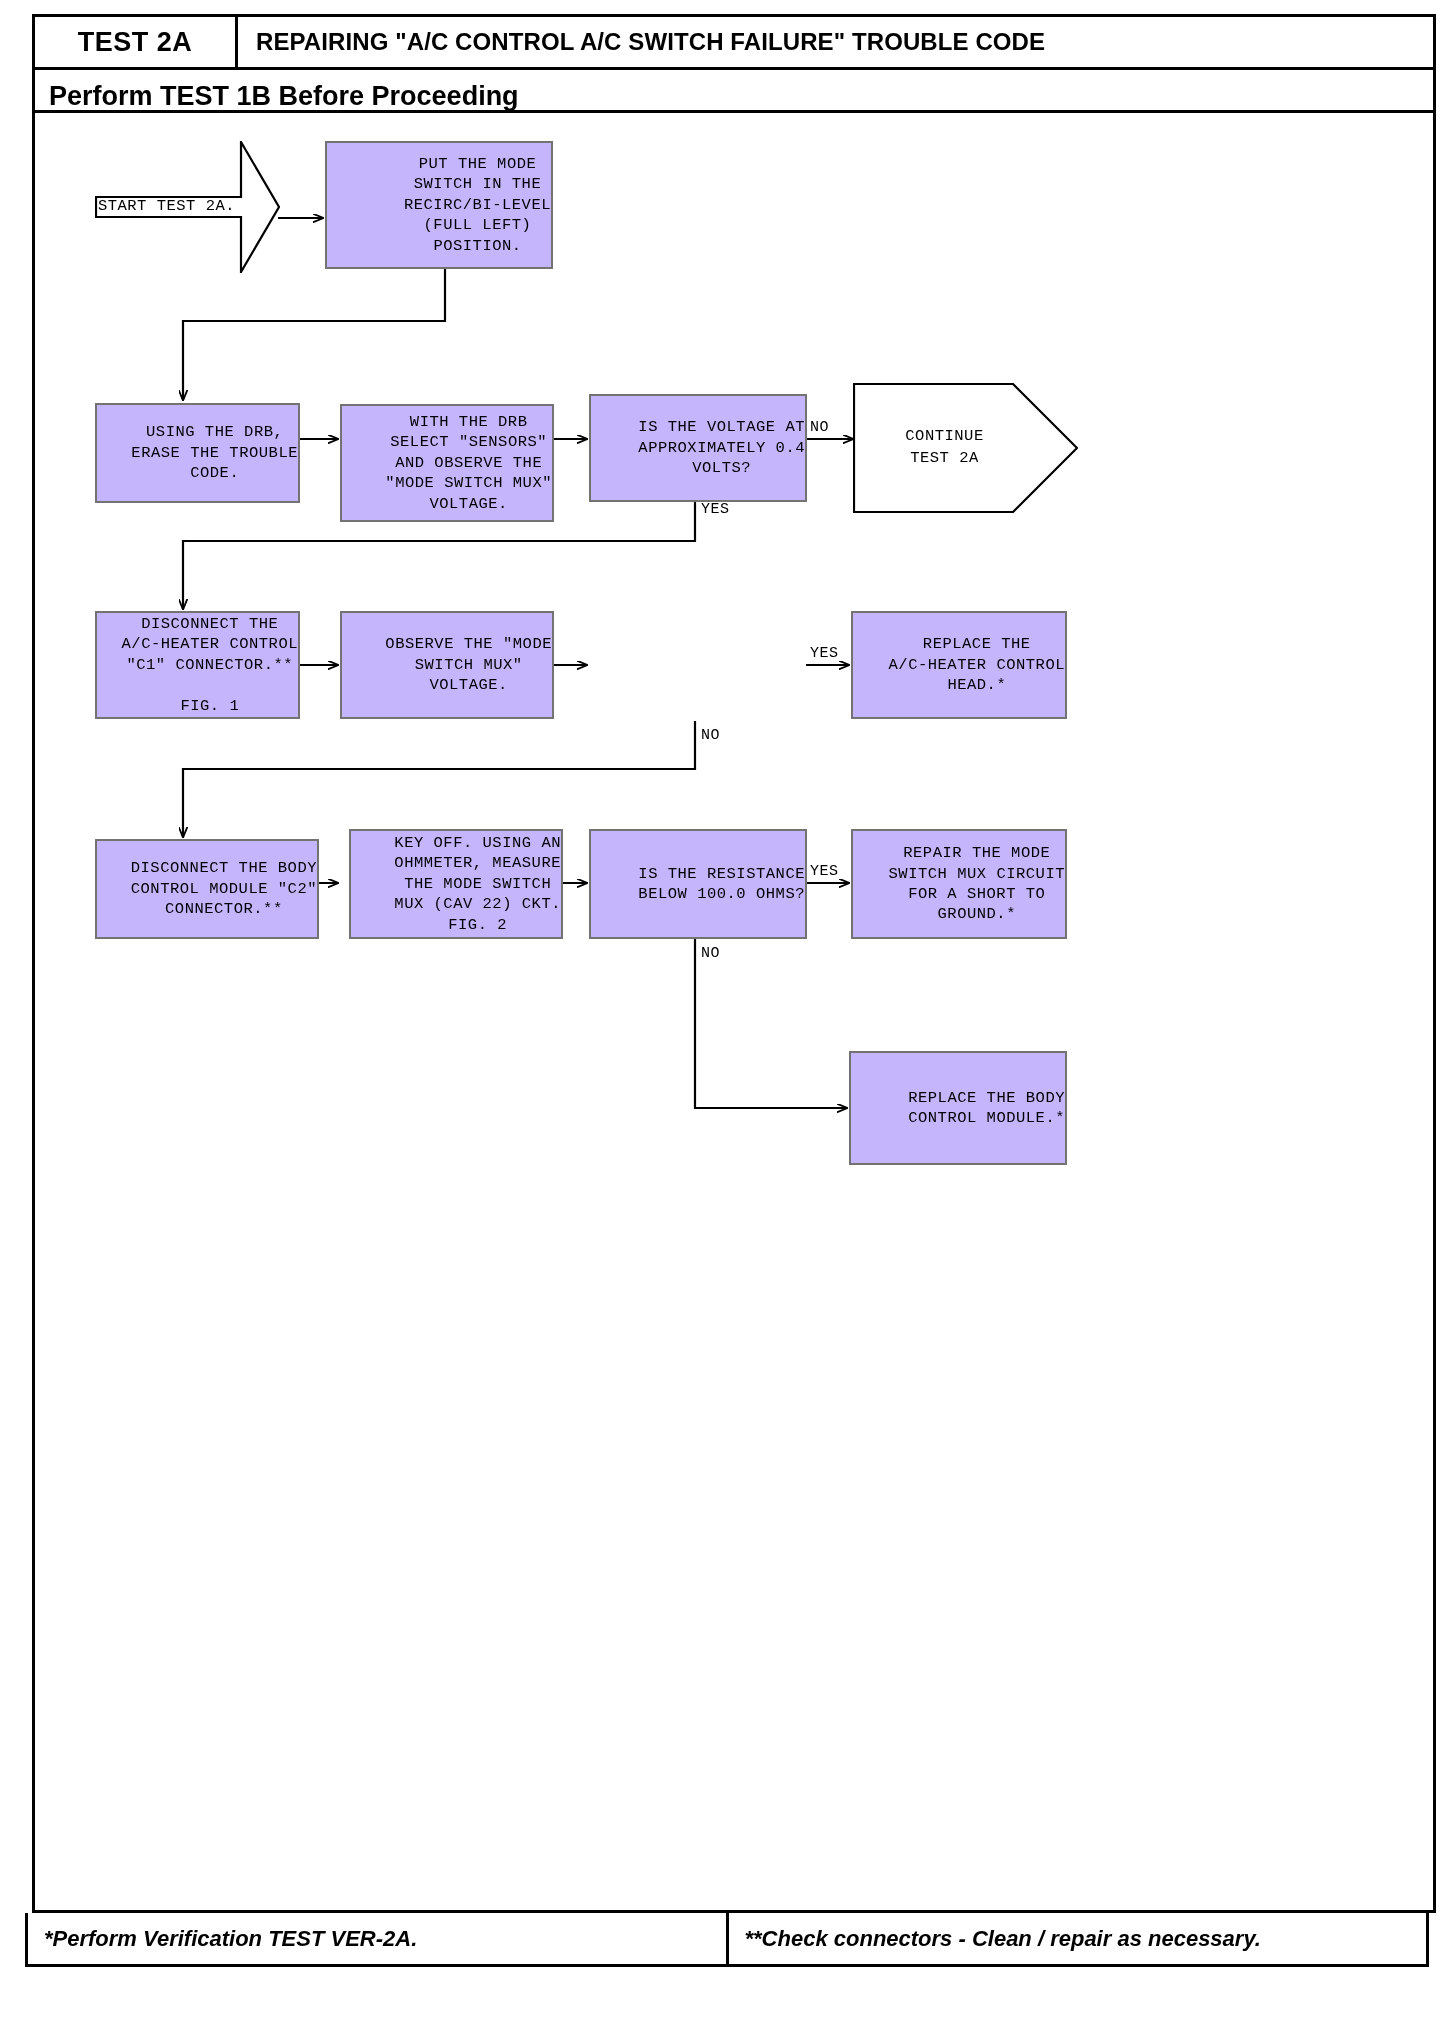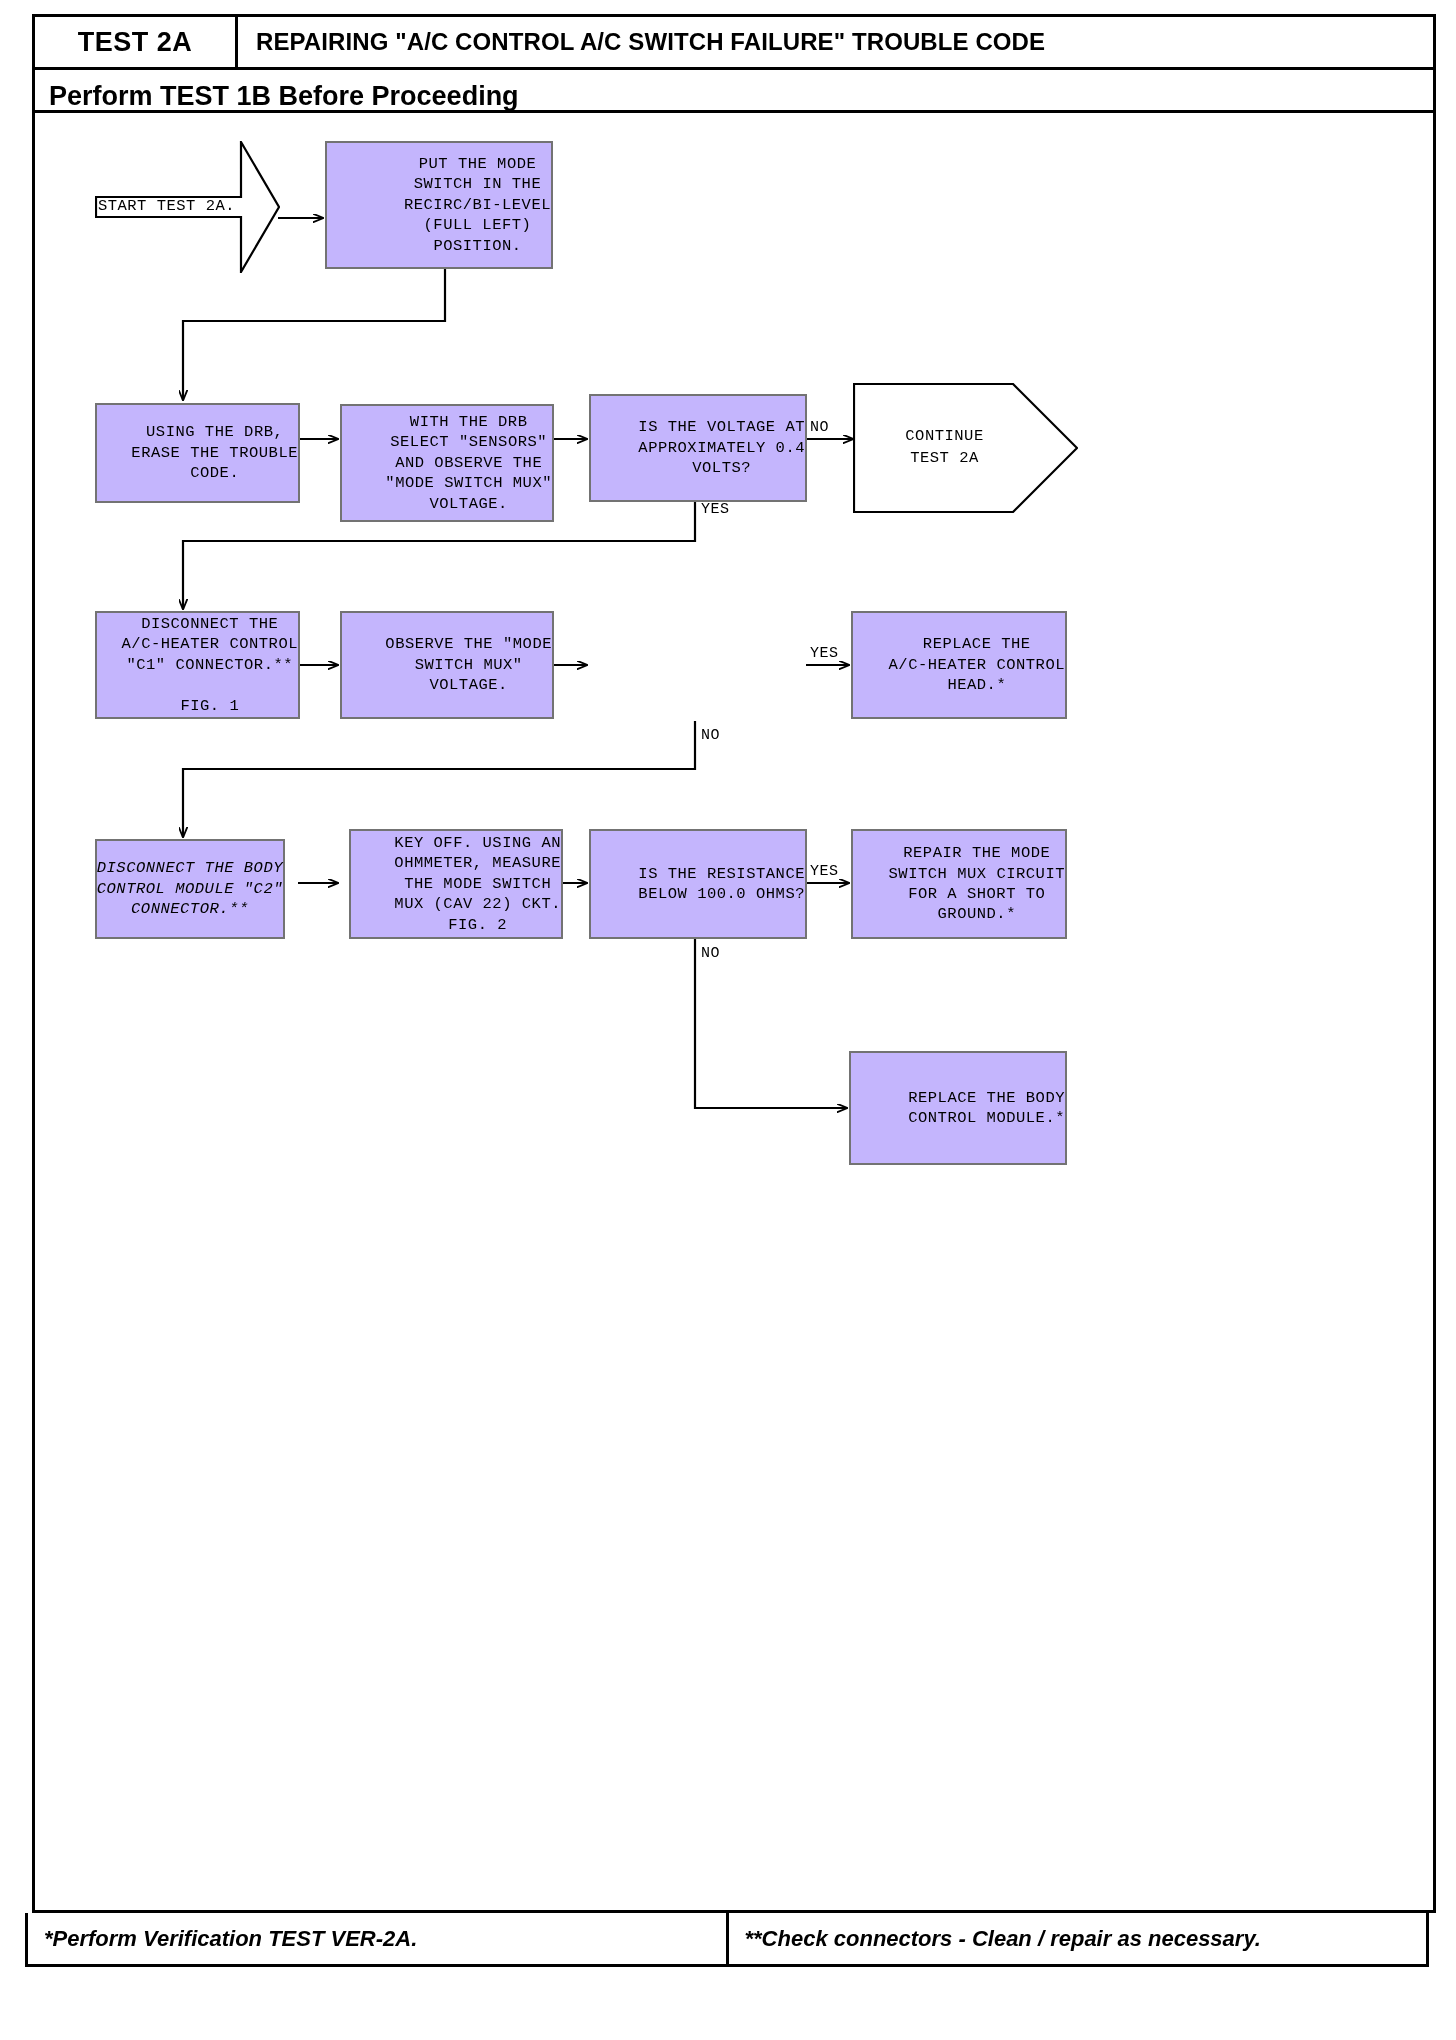--- a/index.html
+++ b/index.html
@@ -166,21 +166,21 @@
 
       <div class="node" style="left:816px;top:498px;width:216px;height:108px;">
         <div class="lines">REPLACE THE
 A/C-HEATER CONTROL
 HEAD.*</div>
       </div>
 
       <div class="edge-label" style="left:775px;top:532px;">YES</div>
       <div class="edge-label" style="left:666px;top:614px;">NO</div>
 
-      <div class="node" style="left:60px;top:726px;width:190px;height:100px;font-style:italic;">
+      <div class="node" style="left:60px;top:726px;width:224px;height:100px;">
         <div class="lines">DISCONNECT THE BODY
 CONTROL MODULE "C2"
 CONNECTOR.**</div>
       </div>
 
       <div class="node" style="left:314px;top:716px;width:214px;height:110px;">
         <div class="lines">KEY OFF. USING AN
 OHMMETER, MEASURE
 THE MODE SWITCH
 MUX (CAV 22) CKT.

